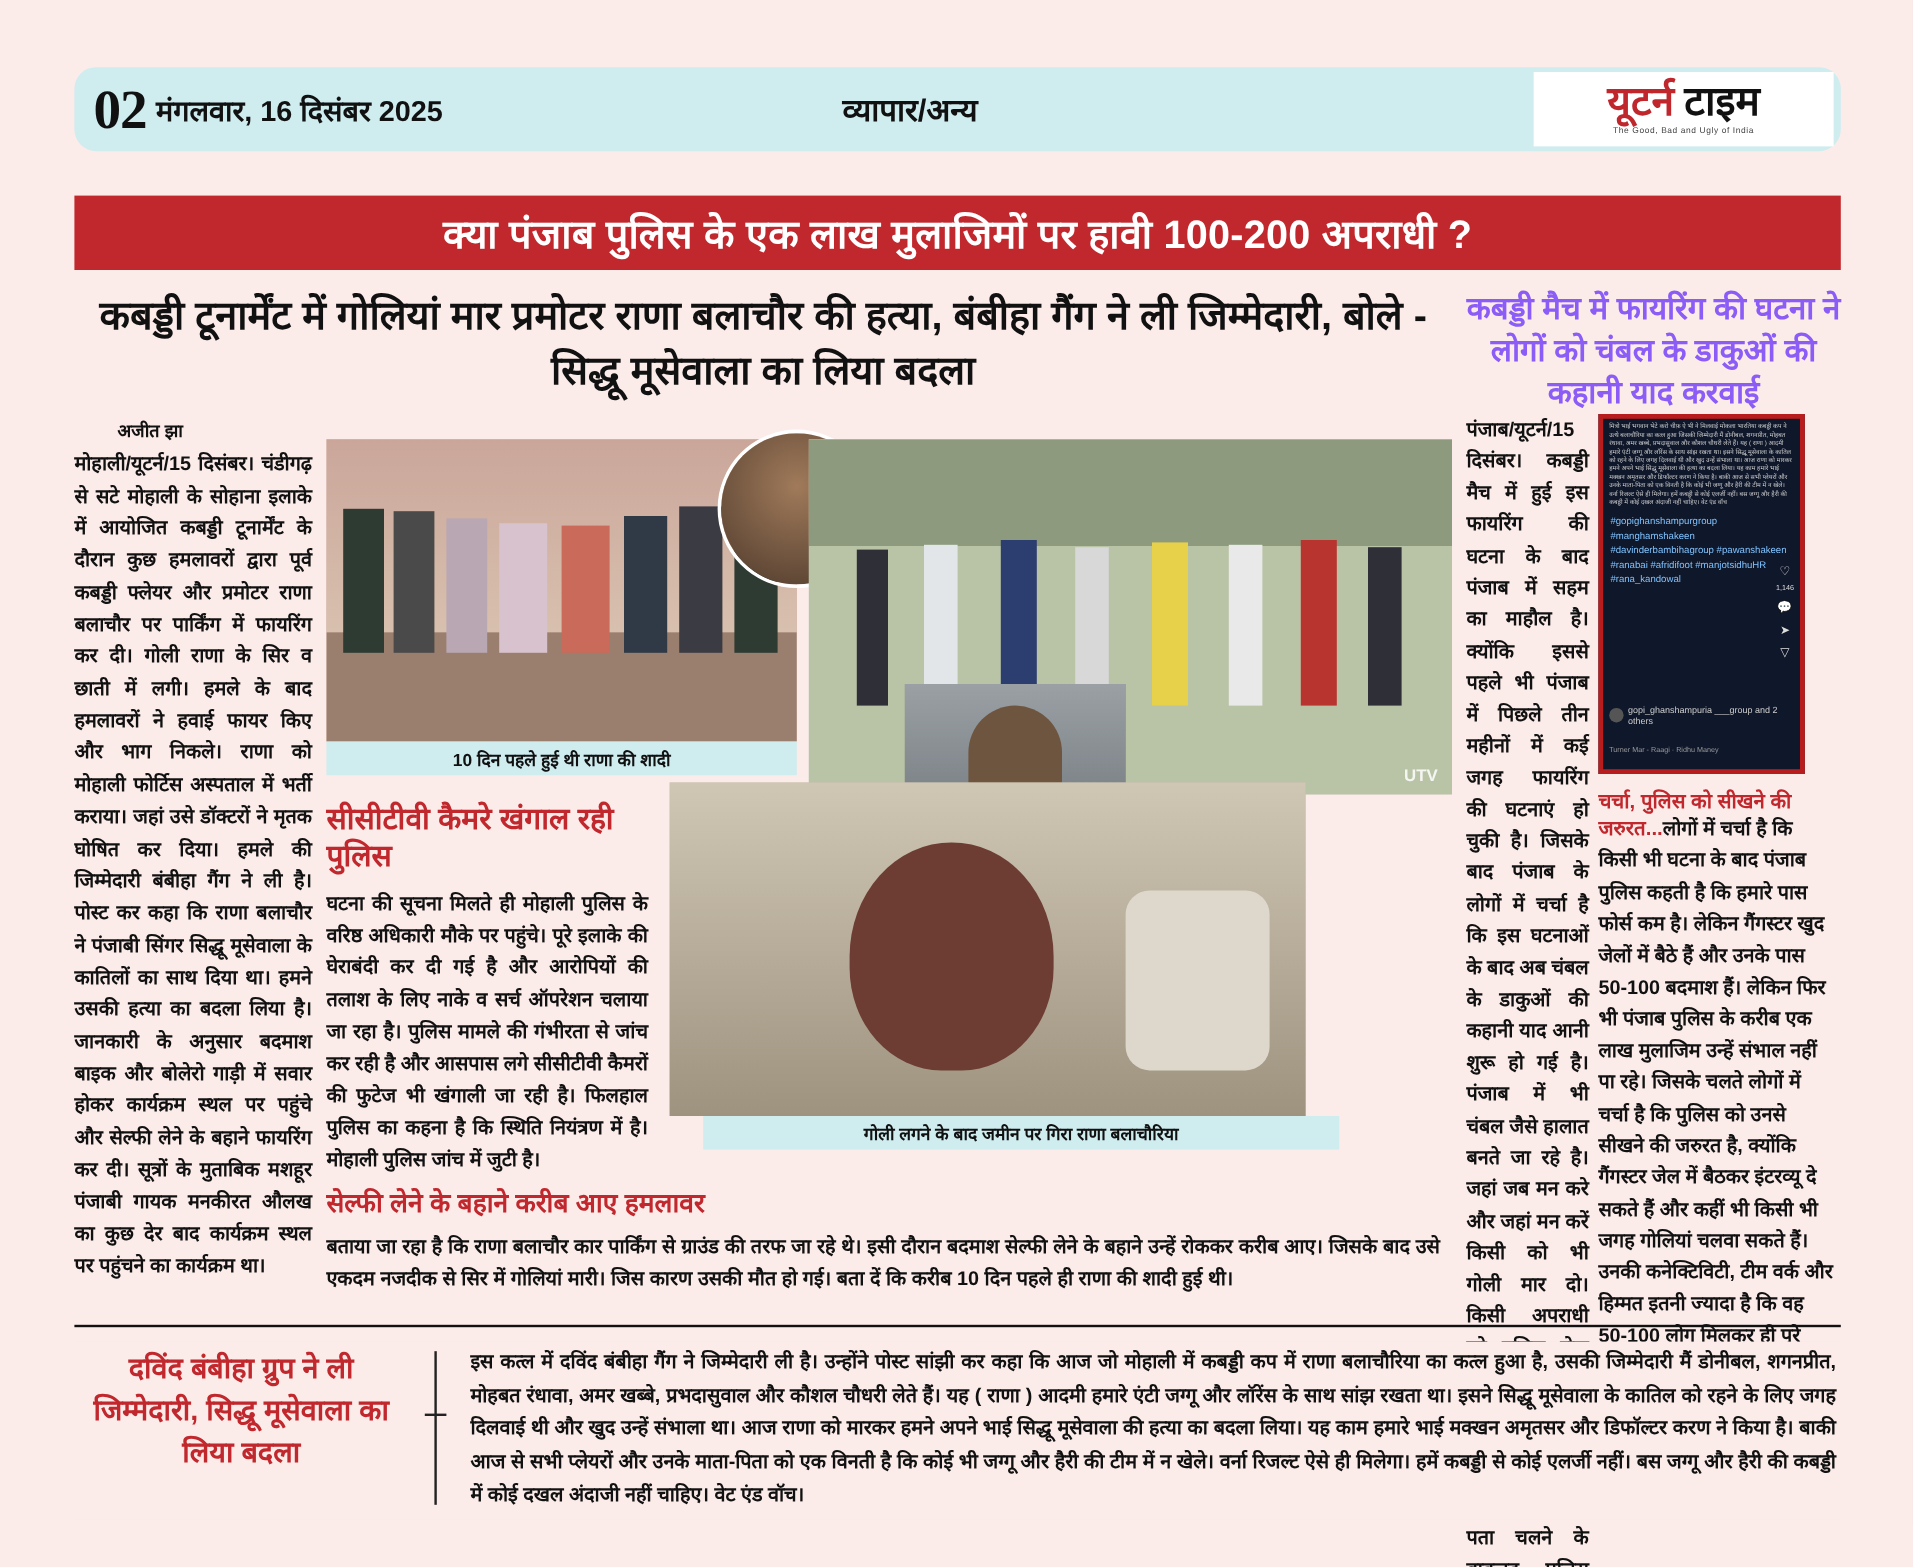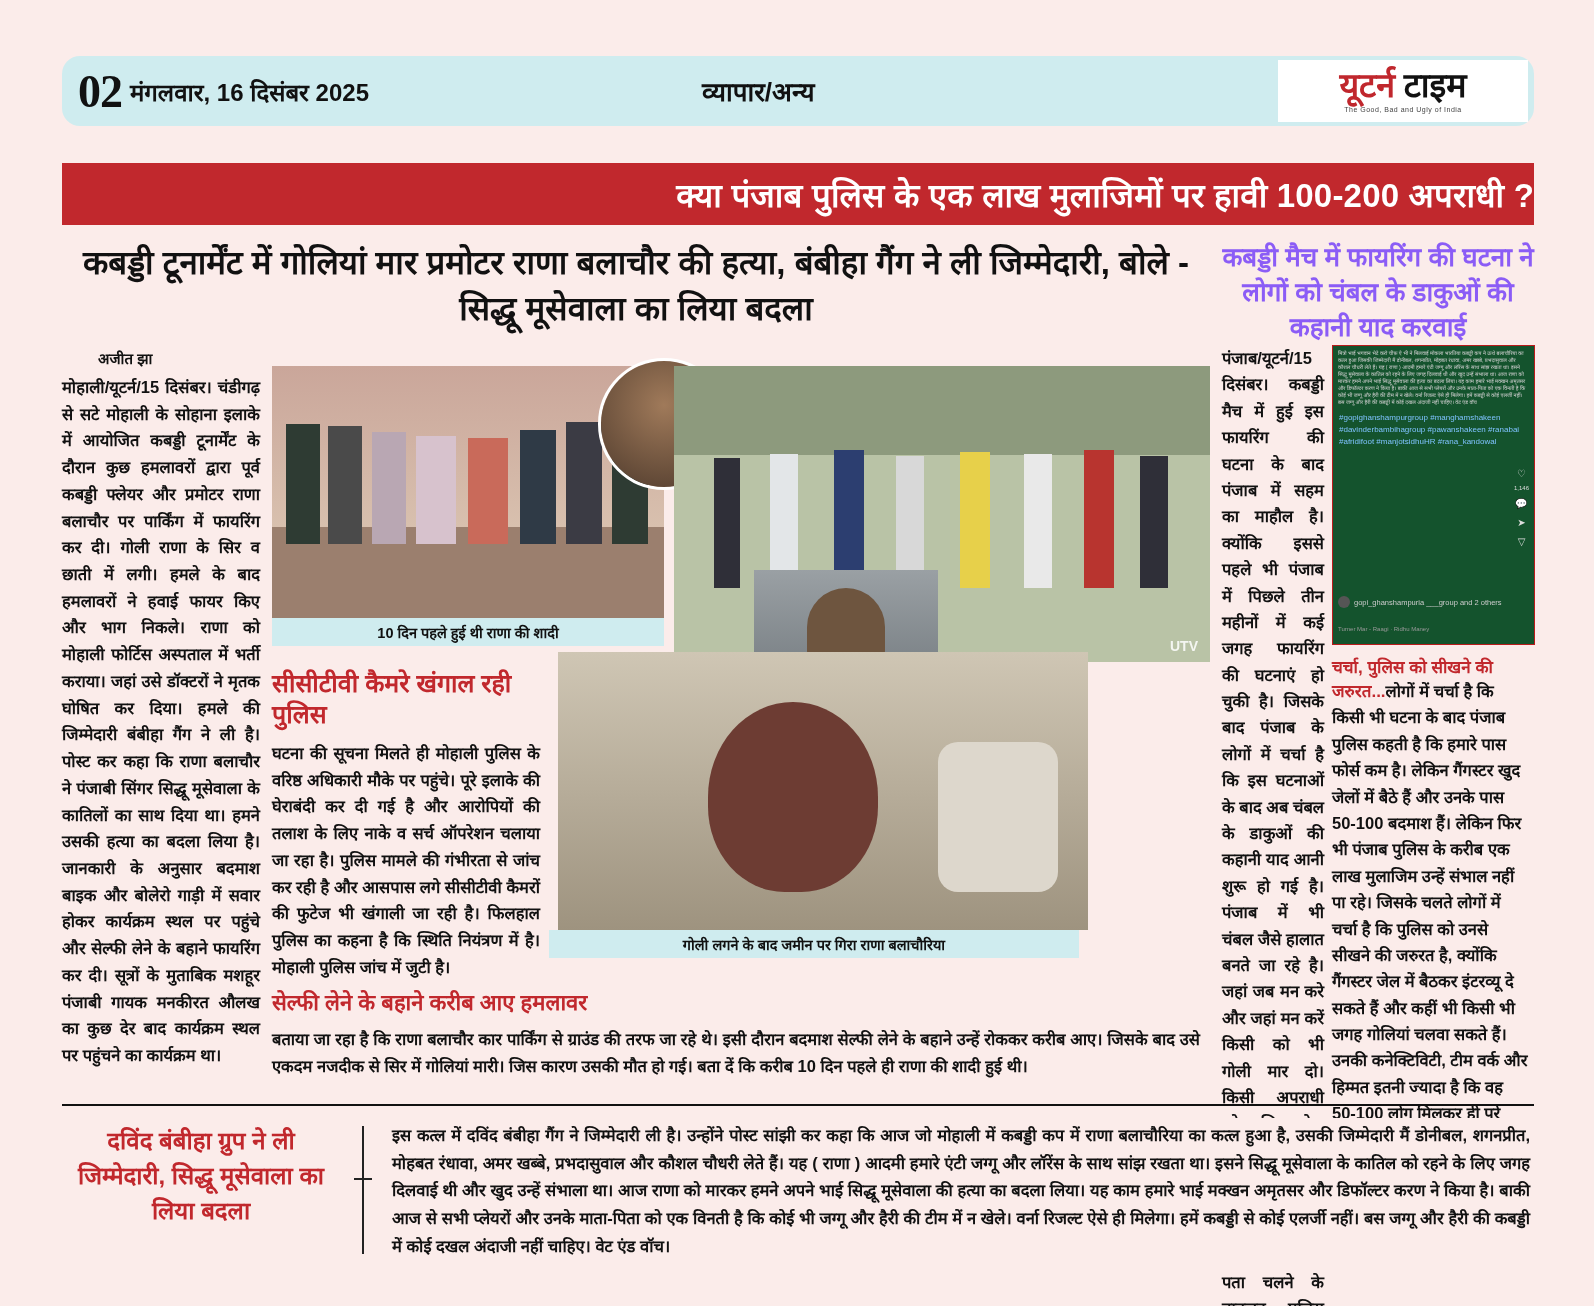--- a/index.html
+++ b/index.html
@@ -43,21 +43,21 @@
     font-size: 34px; font-weight: bold; color: #111; line-height: 1;
     font-family: "Liberation Serif", serif;
   }
   .mast-logo .brand .red { color: #c0272d; }
   .mast-logo .tag { font-size: 7px; color: #444; letter-spacing: .5px; margin-top:3px;}
 
   
   .banner {
     position: absolute; left: 62px; top: 163px; width: 1472px; height: 62px;
     background: #c1282d;
-    display: flex; align-items: center; justify-content: flex-end;
+    display: flex; align-items: center; justify-content: center;
   }
   .banner span {
     color: #fff; font-size: 33px; font-weight: bold; letter-spacing: .2px;
   }
 
   
   .content { position: absolute; left: 62px; top: 240px; width: 1472px; height: 860px; }
 
   .left-block { position: absolute; left: 0; top: 0; width: 1148px; }
   .right-col  { position: absolute; left: 1160px; top: 0; width: 312px; }
@@ -88,22 +88,22 @@
     color:#c1282d; font-size:22px; font-weight:bold;
   }
 
   .right-head {
     font-size: 26px; font-weight: bold; color:#8b5cf6; text-align:center; line-height:1.35;
   }
   .right-text { font-size: 16.5px; line-height:1.6; text-align:justify; color:#111; font-weight:600;}
 
   
   .social {
-    background:#14532d; color:#ddd; width:203px; height:300px; position:relative;
-    border:1px solid #b91c1c; overflow:hidden;
+    background:#0f172a; color:#ddd; width:172px; height:300px; position:relative;
+    border:4px solid #b91c1c; overflow:hidden;
   }
   .social .txt { font-size:5.2px; line-height:1.35; padding:4px 5px; color:#cfcfcf; }
   .social .tags { font-size:8px; line-height:1.5; color:#7fc3ff; padding:2px 6px; }
   .social .icons { position:absolute; right:5px; top:118px; font-size:10px; color:#ddd; line-height:1.9; text-align:center;}
   .social .userrow { position:absolute; left:5px; bottom:36px; font-size:7.5px; color:#ccc; display:flex; align-items:center; gap:4px;}
   .social .dot { width:12px; height:12px; border-radius:50%; background:#555; display:inline-block;}
   .social .bottomline { position:absolute; left:5px; bottom:12px; font-size:6px; color:#999;}
 
   .charcha-head { color:#c1282d; font-weight:bold; font-size:17px; }
 
@@ -211,21 +211,21 @@
       <div class="subhead" style="position:absolute; left:210px; top:428px; width:268px;">सीसीटीवी कैमरे खंगाल रही पुलिस</div>
       <div class="col-text" style="position:absolute; left:210px; top:500px; width:268px;">घटना की सूचना मिलते ही मोहाली पुलिस के वरिष्ठ अधिकारी मौके पर पहुंचे। पूरे इलाके की घेराबंदी कर दी गई है और आरोपियों की तलाश के लिए नाके व सर्च ऑपरेशन चलाया जा रहा है। पुलिस मामले की गंभीरता से जांच कर रही है और आसपास लगे सीसीटीवी कैमरों की फुटेज भी खंगाली जा रही है। फिलहाल पुलिस का कहना है कि स्थिति नियंत्रण में है। मोहाली पुलिस जांच में जुटी है।</div>
 
       <div class="photo img-ground" style="left:496px; top:412px; width:530px; height:278px;">
         <div class="ph-inner" style="position:relative;">
           <div style="position:absolute;left:0;top:0;width:100%;height:100%;background:linear-gradient(#cfc6b4,#9e937f);"></div>
           <div style="position:absolute;left:150px;top:50px;width:170px;height:190px;border-radius:50% 50% 45% 45%;background:#6d3c33;"></div>
           <div style="position:absolute;right:30px;top:90px;width:120px;height:150px;background:#ddd7cc;border-radius:20px;"></div>
         </div>
       </div>
-      <div class="caption" style="position:absolute; left:487px; top:690px; width:530px;">गोली लगने के बाद जमीन पर गिरा राणा बलाचौरिया</div>
+      <div class="caption" style="position:absolute; left:524px; top:690px; width:530px;">गोली लगने के बाद जमीन पर गिरा राणा बलाचौरिया</div>
 
       <div class="subhead2" style="position:absolute; left:210px; top:746px; width:700px;">सेल्फी लेने के बहाने करीब आए हमलावर</div>
       <div class="col-text" style="position:absolute; left:210px; top:786px; width:928px;">बताया जा रहा है कि राणा बलाचौर कार पार्किंग से ग्राउंड की तरफ जा रहे थे। इसी दौरान बदमाश सेल्फी लेने के बहाने उन्हें रोककर करीब आए। जिसके बाद उसे एकदम नजदीक से सिर में गोलियां मारी। जिस कारण उसकी मौत हो गई। बता दें कि करीब 10 दिन पहले ही राणा की शादी हुई थी।</div>
     </div>
 
     <div class="right-col">
       <div class="right-head">कबड्डी मैच में फायरिंग की घटना ने लोगों को चंबल के डाकुओं की कहानी याद करवाई</div>
 
       <div style="position:absolute; top:105px; left:0; width:102px;">
         <div class="right-text" style="width:102px;">पंजाब/यूटर्न/15 दिसंबर। कबड्डी मैच में हुई इस फायरिंग की घटना के बाद पंजाब में सहम का माहौल है। क्योंकि इससे पहले भी पंजाब में पिछले तीन महीनों में कई जगह फायरिंग की घटनाएं हो चुकी है। जिसके बाद पंजाब के लोगों में चर्चा है कि इस घटनाओं के बाद अब चंबल के डाकुओं की कहानी याद आनी शुरू हो गई है। पंजाब में भी चंबल जैसे हालात बनते जा रहे है। जहां जब मन करे और जहां मन करें किसी को भी गोली मार दो। किसी अपराधी को पुलिस रोक नहीं पा रही है। हैरानी की बात तो यह है कि इन अपराधियों को मास्टरमाइंडों का पता चलने के बावजूद पुलिस उन पर नुकेल नहीं डाल पा रही है। जबकि पंजाब में 3-4 गैंग ही एक्टिव है, जिनके मुखियों द्वारा यह वारदातें करवाई जा रही है। लोगों में चर्चा है कि आखिर क्यों सरकार और पुलिस इन मुखियों को पूरी तरह से खत्म नहीं कर पा रही। लोगों में चर्चा है कि क्या अपराधियों की ट्रेनिंग व इंटेलिजेंस पंजाब पुलिस की ट्रेनिंग व इंटेलिजेंस से कही ज्यादा अच्छी है, जिस कारण इन्हें पहले पकड़ा नहीं जा पाता। इन वारदातों ने पंजाब सरकार और पुलिस पर सवाल खड़े कर दिए हैं।</div>

